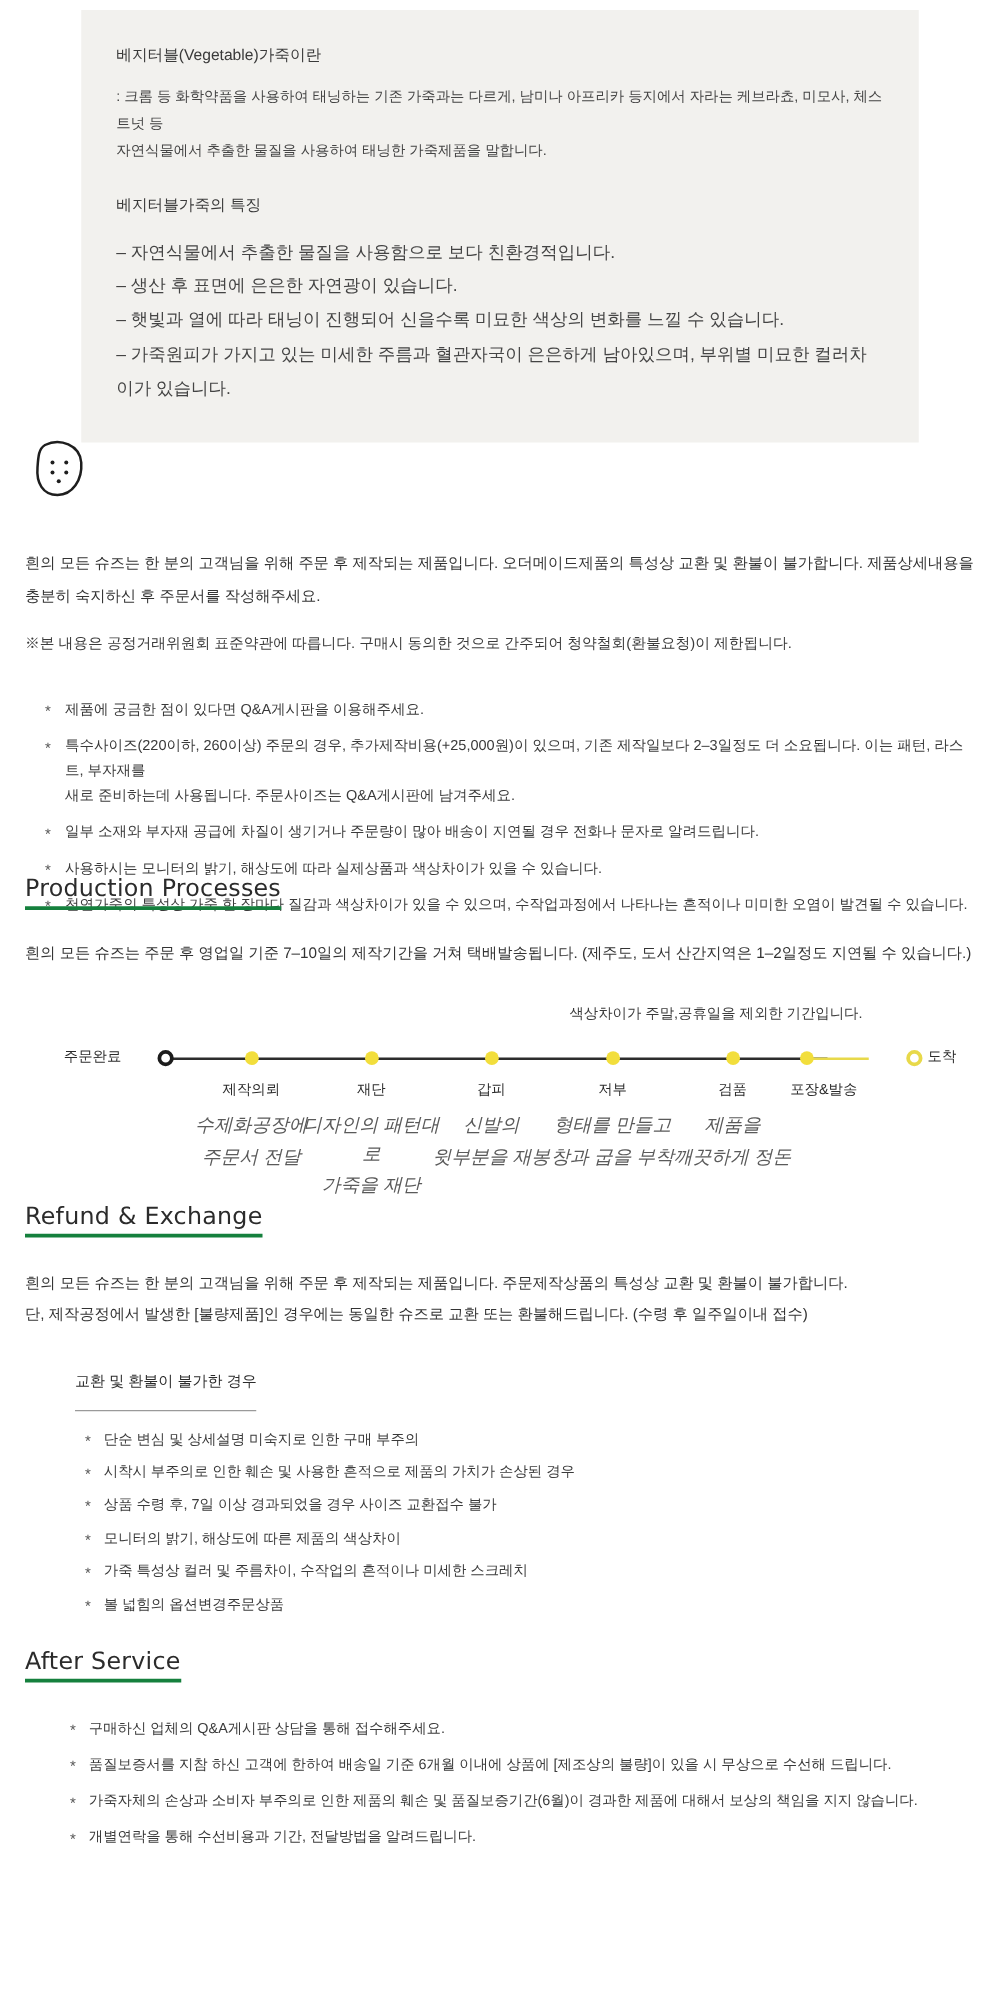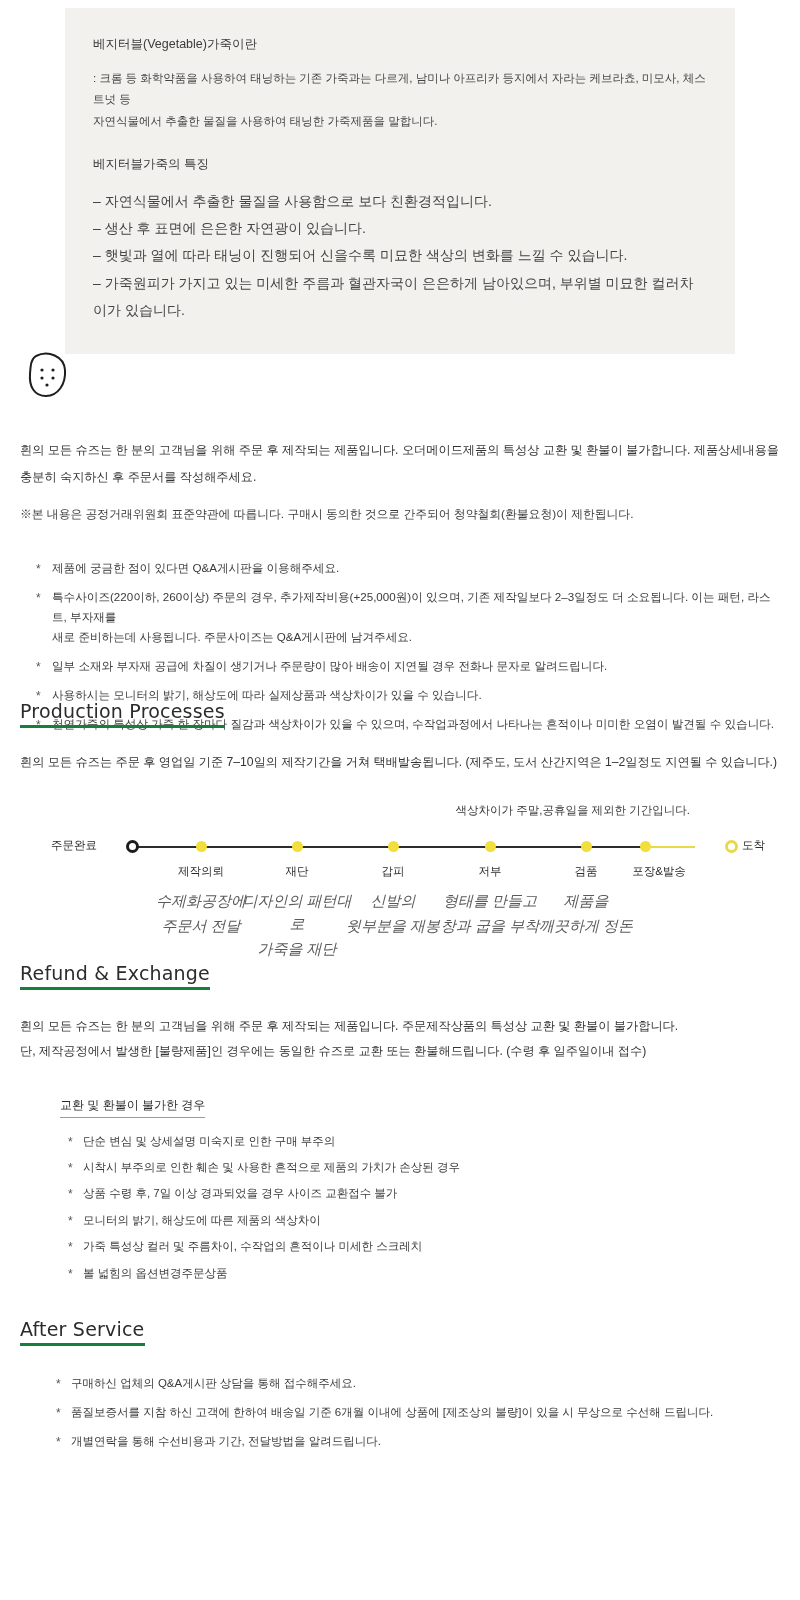--- a/index.html
+++ b/index.html
@@ -217,21 +217,21 @@
     font-size: 12.2px;
     line-height: 1.75;
     color: #333333;
   }
   .sub-head {
     margin: 34px 0 0 40px;
     font-size: 12px;
     color: #2b2b2b;
     display: inline-block;
     border-bottom: 1px solid #9a9a9a;
-    padding-bottom: 3px;
+    padding-bottom: 14px;
   }
   .refund-list {
     margin: 14px 0 0 48px;
     padding: 0;
     list-style: none;
   }
   .refund-list li {
     position: relative;
     padding-left: 15px;
     font-size: 11.5px;
@@ -413,17 +413,18 @@
       <li>가죽 특성상 컬러 및 주름차이, 수작업의 흔적이나 미세한 스크레치</li>
       <li>볼 넓힘의 옵션변경주문상품</li>
     </ul>
   </div>
 
   <div class="service">
     <h2 class="sec-head">After Service</h2>
     <ul class="service-list">
       <li>구매하신 업체의 Q&amp;A게시판 상담을 통해 접수해주세요.</li>
       <li>품질보증서를 지참 하신 고객에 한하여 배송일 기준 6개월 이내에 상품에 [제조상의 불량]이 있을 시 무상으로 수선해 드립니다.</li>
+      <li>가죽자체의 손상과 소비자 부주의로 인한 제품의 훼손 및 품질보증기간(6월)이 경과한 제품에 대해서 보상의 책임을 지지 않습니다.</li>
       <li>개별연락을 통해 수선비용과 기간, 전달방법을 알려드립니다.</li>
     </ul>
   </div>
 
 </div>
 
 </body></html>

